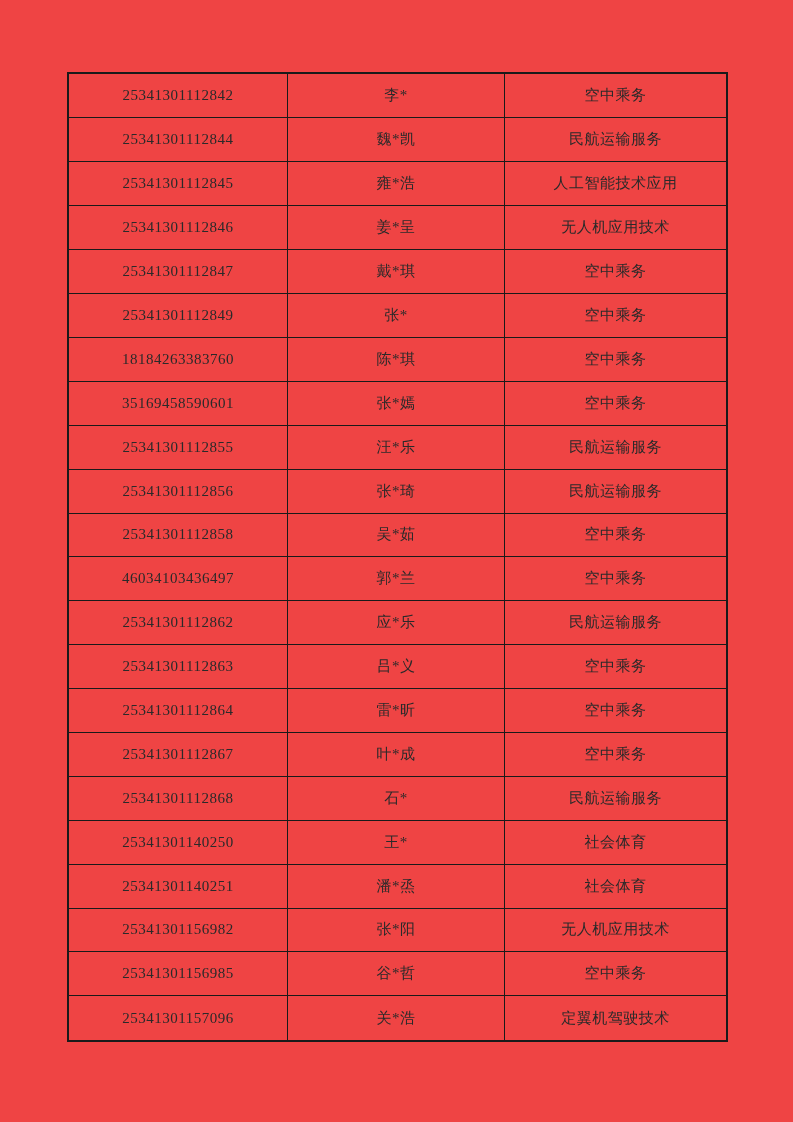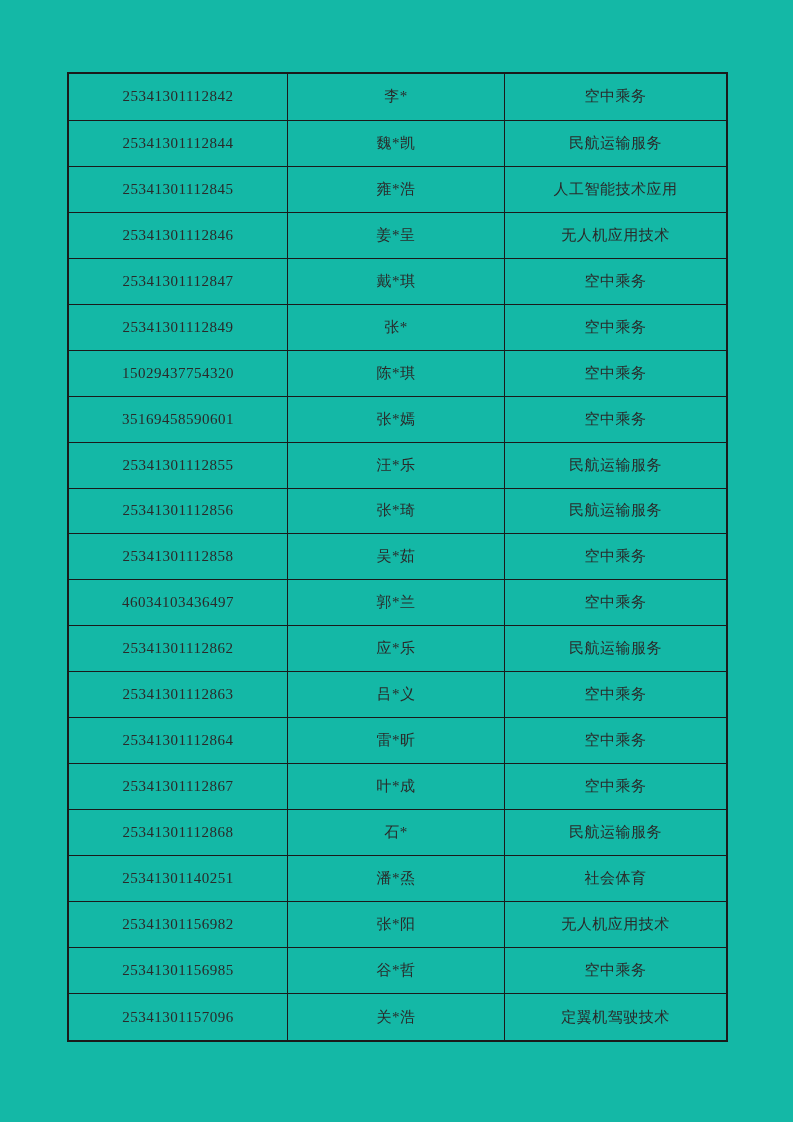--- a/index.html
+++ b/index.html
@@ -4,21 +4,21 @@
 <style>
   html, body {
     margin: 0;
     padding: 0;
     background: #ffffff;
   }
   .page {
     position: relative;
     width: 793px;
     height: 1122px;
-    background: #14b8a6;
+    background: #ef4444;
     overflow: hidden;
     font-family: "Liberation Serif", "DejaVu Serif", serif;
   }
   table.roster {
     position: absolute;
     left: 67px;
     top: 72px;
     width: 655px;
     height: 970px;
     border-collapse: collapse;
@@ -80,21 +80,21 @@
     <td class="col-major">空中乘务</td>
   </tr>
 
   <tr>
     <td class="col-id">25341301112849</td>
     <td class="col-name">张*</td>
     <td class="col-major">空中乘务</td>
   </tr>
 
   <tr>
-    <td class="col-id">15029437754320</td>
+    <td class="col-id">18184263383760</td>
     <td class="col-name">陈*琪</td>
     <td class="col-major">空中乘务</td>
   </tr>
 
   <tr>
     <td class="col-id">35169458590601</td>
     <td class="col-name">张*嫣</td>
     <td class="col-major">空中乘务</td>
   </tr>
 
@@ -148,20 +148,25 @@
     <td class="col-name">叶*成</td>
     <td class="col-major">空中乘务</td>
   </tr>
 
   <tr>
     <td class="col-id">25341301112868</td>
     <td class="col-name">石*</td>
     <td class="col-major">民航运输服务</td>
   </tr>
 
+  <tr>
+    <td class="col-id">25341301140250</td>
+    <td class="col-name">王*</td>
+    <td class="col-major">社会体育</td>
+  </tr>
 
   <tr>
     <td class="col-id">25341301140251</td>
     <td class="col-name">潘*烝</td>
     <td class="col-major">社会体育</td>
   </tr>
 
   <tr>
     <td class="col-id">25341301156982</td>
     <td class="col-name">张*阳</td>

